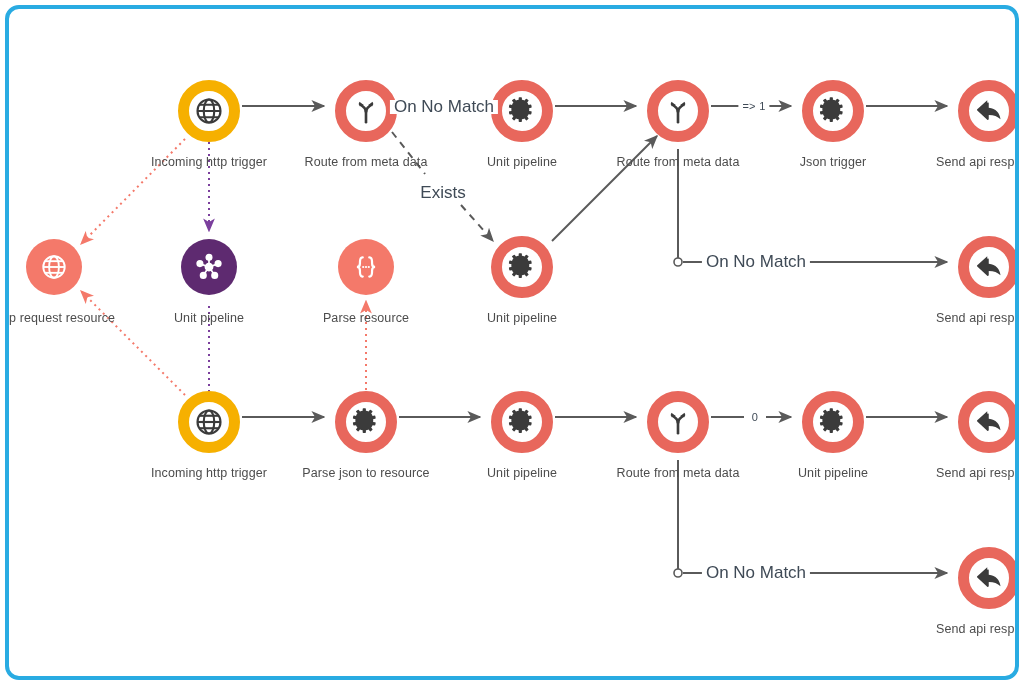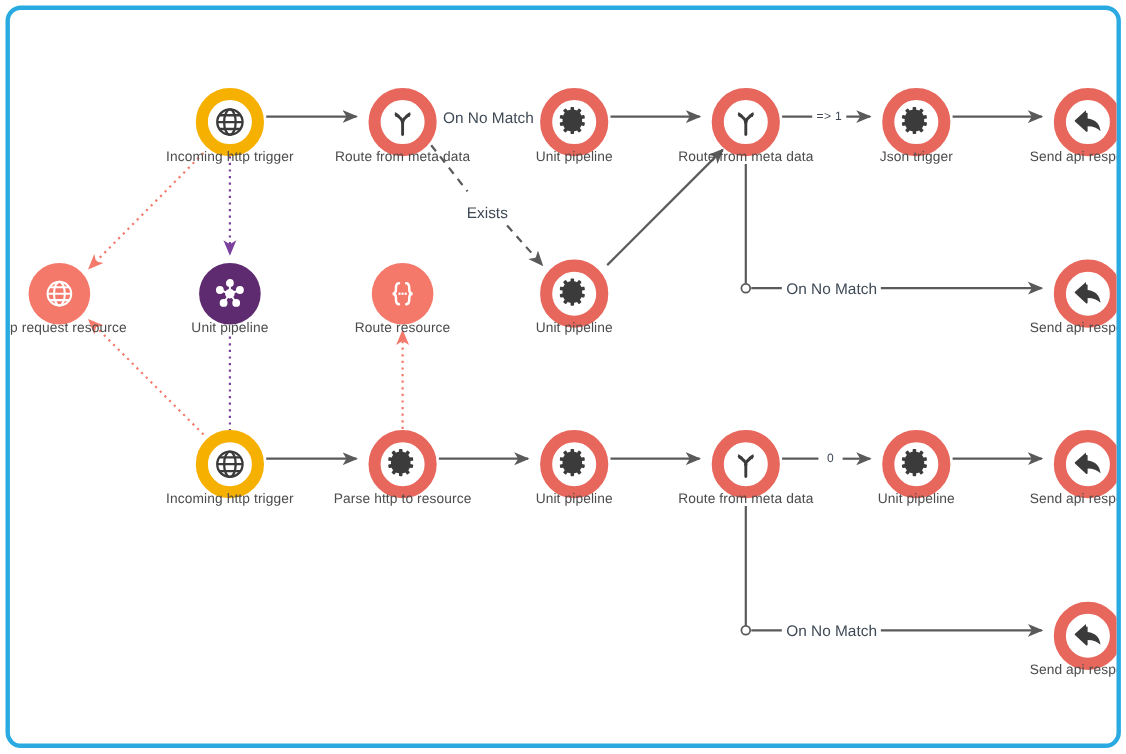--- a/index.html
+++ b/index.html
@@ -84,36 +84,36 @@
   }
   .solid .node-icon {
     width: 28px;
     height: 28px;
   }
   .node-label {
     position: absolute;
     left: 50%;
     top: 50%;
     transform: translate(-50%, 0);
-    margin-top: 24px;
+    margin-top: 44px;
     white-space: nowrap;
     font-size: 12.5px;
     color: #4c4c4c;
     letter-spacing: 0.1px;
   }
   .node-label.clip-left {
     transform: translate(-50%, 0);
   }
 
   
   .edge-label {
     position: absolute;
     transform: translate(-50%, -50%);
     white-space: nowrap;
-    font-size: 14px;
+    font-size: 17px;
     color: #3f4a56;
     background: #ffffff;
     padding: 0 4px;
     line-height: 14px;
   }
   .edge-label.tiny {
     font-size: 11px;
     color: #3f4a56;
     letter-spacing: 0.3px;
   }
@@ -288,21 +288,21 @@
       <div class="node" style="left:357px; top:258px;">
         <div class="node-circle solid">
           <svg class="node-icon" viewBox="0 0 24 24" fill="none" stroke="#ffffff" stroke-width="1.9" stroke-linecap="round">
             <path d="M9.2 3.8 C6.6 3.8 6.8 7.4 6.8 9 c0 1.8-1.1 3-2.6 3 c1.5 0 2.6 1.2 2.6 3 c0 1.6-.2 5.2 2.4 5.2"></path>
             <path d="M14.8 3.8 C17.4 3.8 17.2 7.4 17.2 9 c0 1.8 1.1 3 2.6 3 c-1.5 0-2.6 1.2-2.6 3 c0 1.6 .2 5.2-2.4 5.2"></path>
             <circle cx="9.6" cy="12" r="0.95" fill="#ffffff" stroke="none"></circle>
             <circle cx="12" cy="12" r="0.95" fill="#ffffff" stroke="none"></circle>
             <circle cx="14.4" cy="12" r="0.95" fill="#ffffff" stroke="none"></circle>
           </svg>
         </div>
-        <div class="node-label">Route resource</div>
+        <div class="node-label">Parse resource</div>
       </div>
 
       <div class="node" style="left:513px; top:258px;">
         <div class="node-circle ring">
           <svg class="node-icon" viewBox="0 0 24 24" fill="#3b3b3b">
             <path d="M12 8.4a3.6 3.6 0 1 0 0 7.2 3.6 3.6 0 0 0 0-7.2zm0 5.4a1.8 1.8 0 1 1 0-3.6 1.8 1.8 0 0 1 0 3.6z"></path>
             <path d="M20.5 13.6l-1.8-.3a6.9 6.9 0 0 0 0-2.6l1.8-.3a.7.7 0 0 0 .6-.8l-.3-1.6a.7.7 0 0 0-.8-.6l-1.8.3a7 7 0 0 0-1.3-2.2l1.1-1.4a.7.7 0 0 0-.1-1l-1.3-1a.7.7 0 0 0-1 .1l-1.1 1.4a6.9 6.9 0 0 0-2.5-.7V1.2a.7.7 0 0 0-.7-.7h-1.6a.7.7 0 0 0-.7.7v1.7a6.9 6.9 0 0 0-2.5.7L5.4 2.2a.7.7 0 0 0-1-.1l-1.3 1a.7.7 0 0 0-.1 1l1.1 1.4a7 7 0 0 0-1.3 2.2l-1.8-.3a.7.7 0 0 0-.8.6L-.1 9.6a.7.7 0 0 0 .6.8l1.8.3a6.9 6.9 0 0 0 0 2.6l-1.8.3a.7.7 0 0 0-.6.8l.3 1.6a.7.7 0 0 0 .8.6l1.8-.3a7 7 0 0 0 1.3 2.2l-1.1 1.4a.7.7 0 0 0 .1 1l1.3 1a.7.7 0 0 0 1-.1l1.1-1.4a6.9 6.9 0 0 0 2.5.7v1.7a.7.7 0 0 0 .7.7h1.6a.7.7 0 0 0 .7-.7v-1.7a6.9 6.9 0 0 0 2.5-.7l1.1 1.4a.7.7 0 0 0 1 .1l1.3-1a.7.7 0 0 0 .1-1l-1.1-1.4a7 7 0 0 0 1.3-2.2l1.8.3a.7.7 0 0 0 .8-.6l.3-1.6a.7.7 0 0 0-.6-.8z" transform="translate(1.6 0.5) scale(0.86)"></path>
           </svg>
         </div>
         <div class="node-label">Unit pipeline</div>
@@ -330,21 +330,21 @@
         <div class="node-label">Incoming http trigger</div>
       </div>
 
       <div class="node" style="left:357px; top:413px;">
         <div class="node-circle ring">
           <svg class="node-icon" viewBox="0 0 24 24" fill="#3b3b3b">
             <path d="M12 8.4a3.6 3.6 0 1 0 0 7.2 3.6 3.6 0 0 0 0-7.2zm0 5.4a1.8 1.8 0 1 1 0-3.6 1.8 1.8 0 0 1 0 3.6z"></path>
             <path d="M20.5 13.6l-1.8-.3a6.9 6.9 0 0 0 0-2.6l1.8-.3a.7.7 0 0 0 .6-.8l-.3-1.6a.7.7 0 0 0-.8-.6l-1.8.3a7 7 0 0 0-1.3-2.2l1.1-1.4a.7.7 0 0 0-.1-1l-1.3-1a.7.7 0 0 0-1 .1l-1.1 1.4a6.9 6.9 0 0 0-2.5-.7V1.2a.7.7 0 0 0-.7-.7h-1.6a.7.7 0 0 0-.7.7v1.7a6.9 6.9 0 0 0-2.5.7L5.4 2.2a.7.7 0 0 0-1-.1l-1.3 1a.7.7 0 0 0-.1 1l1.1 1.4a7 7 0 0 0-1.3 2.2l-1.8-.3a.7.7 0 0 0-.8.6L-.1 9.6a.7.7 0 0 0 .6.8l1.8.3a6.9 6.9 0 0 0 0 2.6l-1.8.3a.7.7 0 0 0-.6.8l.3 1.6a.7.7 0 0 0 .8.6l1.8-.3a7 7 0 0 0 1.3 2.2l-1.1 1.4a.7.7 0 0 0 .1 1l1.3 1a.7.7 0 0 0 1-.1l1.1-1.4a6.9 6.9 0 0 0 2.5.7v1.7a.7.7 0 0 0 .7.7h1.6a.7.7 0 0 0 .7-.7v-1.7a6.9 6.9 0 0 0 2.5-.7l1.1 1.4a.7.7 0 0 0 1 .1l1.3-1a.7.7 0 0 0 .1-1l-1.1-1.4a7 7 0 0 0 1.3-2.2l1.8.3a.7.7 0 0 0 .8-.6l.3-1.6a.7.7 0 0 0-.6-.8z" transform="translate(1.6 0.5) scale(0.86)"></path>
           </svg>
         </div>
-        <div class="node-label">Parse http to resource</div>
+        <div class="node-label">Parse json to resource</div>
       </div>
 
       <div class="node" style="left:513px; top:413px;">
         <div class="node-circle ring">
           <svg class="node-icon" viewBox="0 0 24 24" fill="#3b3b3b">
             <path d="M12 8.4a3.6 3.6 0 1 0 0 7.2 3.6 3.6 0 0 0 0-7.2zm0 5.4a1.8 1.8 0 1 1 0-3.6 1.8 1.8 0 0 1 0 3.6z"></path>
             <path d="M20.5 13.6l-1.8-.3a6.9 6.9 0 0 0 0-2.6l1.8-.3a.7.7 0 0 0 .6-.8l-.3-1.6a.7.7 0 0 0-.8-.6l-1.8.3a7 7 0 0 0-1.3-2.2l1.1-1.4a.7.7 0 0 0-.1-1l-1.3-1a.7.7 0 0 0-1 .1l-1.1 1.4a6.9 6.9 0 0 0-2.5-.7V1.2a.7.7 0 0 0-.7-.7h-1.6a.7.7 0 0 0-.7.7v1.7a6.9 6.9 0 0 0-2.5.7L5.4 2.2a.7.7 0 0 0-1-.1l-1.3 1a.7.7 0 0 0-.1 1l1.1 1.4a7 7 0 0 0-1.3 2.2l-1.8-.3a.7.7 0 0 0-.8.6L-.1 9.6a.7.7 0 0 0 .6.8l1.8.3a6.9 6.9 0 0 0 0 2.6l-1.8.3a.7.7 0 0 0-.6.8l.3 1.6a.7.7 0 0 0 .8.6l1.8-.3a7 7 0 0 0 1.3 2.2l-1.1 1.4a.7.7 0 0 0 .1 1l1.3 1a.7.7 0 0 0 1-.1l1.1-1.4a6.9 6.9 0 0 0 2.5.7v1.7a.7.7 0 0 0 .7.7h1.6a.7.7 0 0 0 .7-.7v-1.7a6.9 6.9 0 0 0 2.5-.7l1.1 1.4a.7.7 0 0 0 1 .1l1.3-1a.7.7 0 0 0 .1-1l-1.1-1.4a7 7 0 0 0 1.3-2.2l1.8.3a.7.7 0 0 0 .8-.6l.3-1.6a.7.7 0 0 0-.6-.8z" transform="translate(1.6 0.5) scale(0.86)"></path>
           </svg>
         </div>
         <div class="node-label">Unit pipeline</div>

